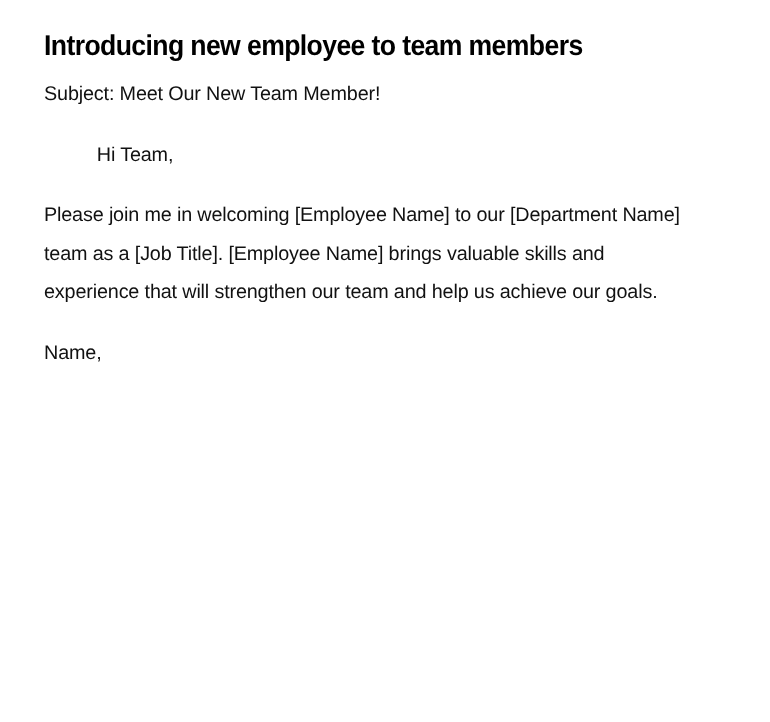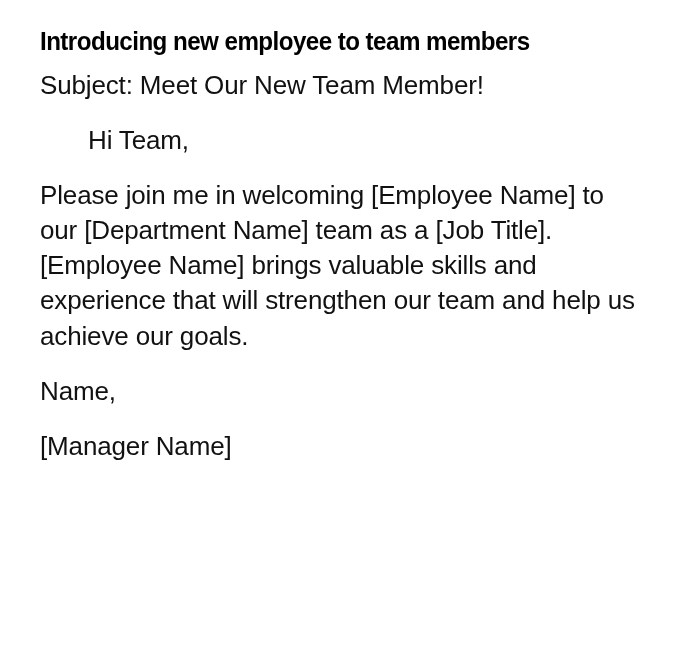--- a/index.html
+++ b/index.html
@@ -26,35 +26,34 @@
       font-weight: bold;
       letter-spacing: -0.6px;
       line-height: 34px;
       color: #000000;
       transform: scaleX(0.93);
       transform-origin: left center;
       white-space: nowrap;
     }
     .para {
       margin: 0;
-      font-size: 26px;
+      font-size: 18px;
       line-height: 35.3px;
       letter-spacing: -0.15px;
       color: #111111;
       width: 600px;
     }
     .subject { margin-top: 10px; }
     .greeting { margin-top: 19.5px; margin-left: 48px; }
     .body-para { margin-top: 19.5px; }
     .closing { margin-top: 19.5px; }
     .sig { margin-top: 20px; }
   </style>
 </head>
 <body>
 
 <div class="doc">
   <h1 class="title">Introducing new employee to team members</h1>
   <p class="para subject">Subject: Meet Our New Team Member!</p>
   <p class="para greeting">Hi Team,</p>
   <p class="para body-para">Please join me in welcoming [Employee Name] to our [Department Name] team as a [Job Title]. [Employee Name] brings valuable skills and experience that will strengthen our team and help us achieve our goals.</p>
   <p class="para closing">Name,</p>
-  <p class="para sig">[Manager Name]</p>
 </div>
 
 </body></html>

